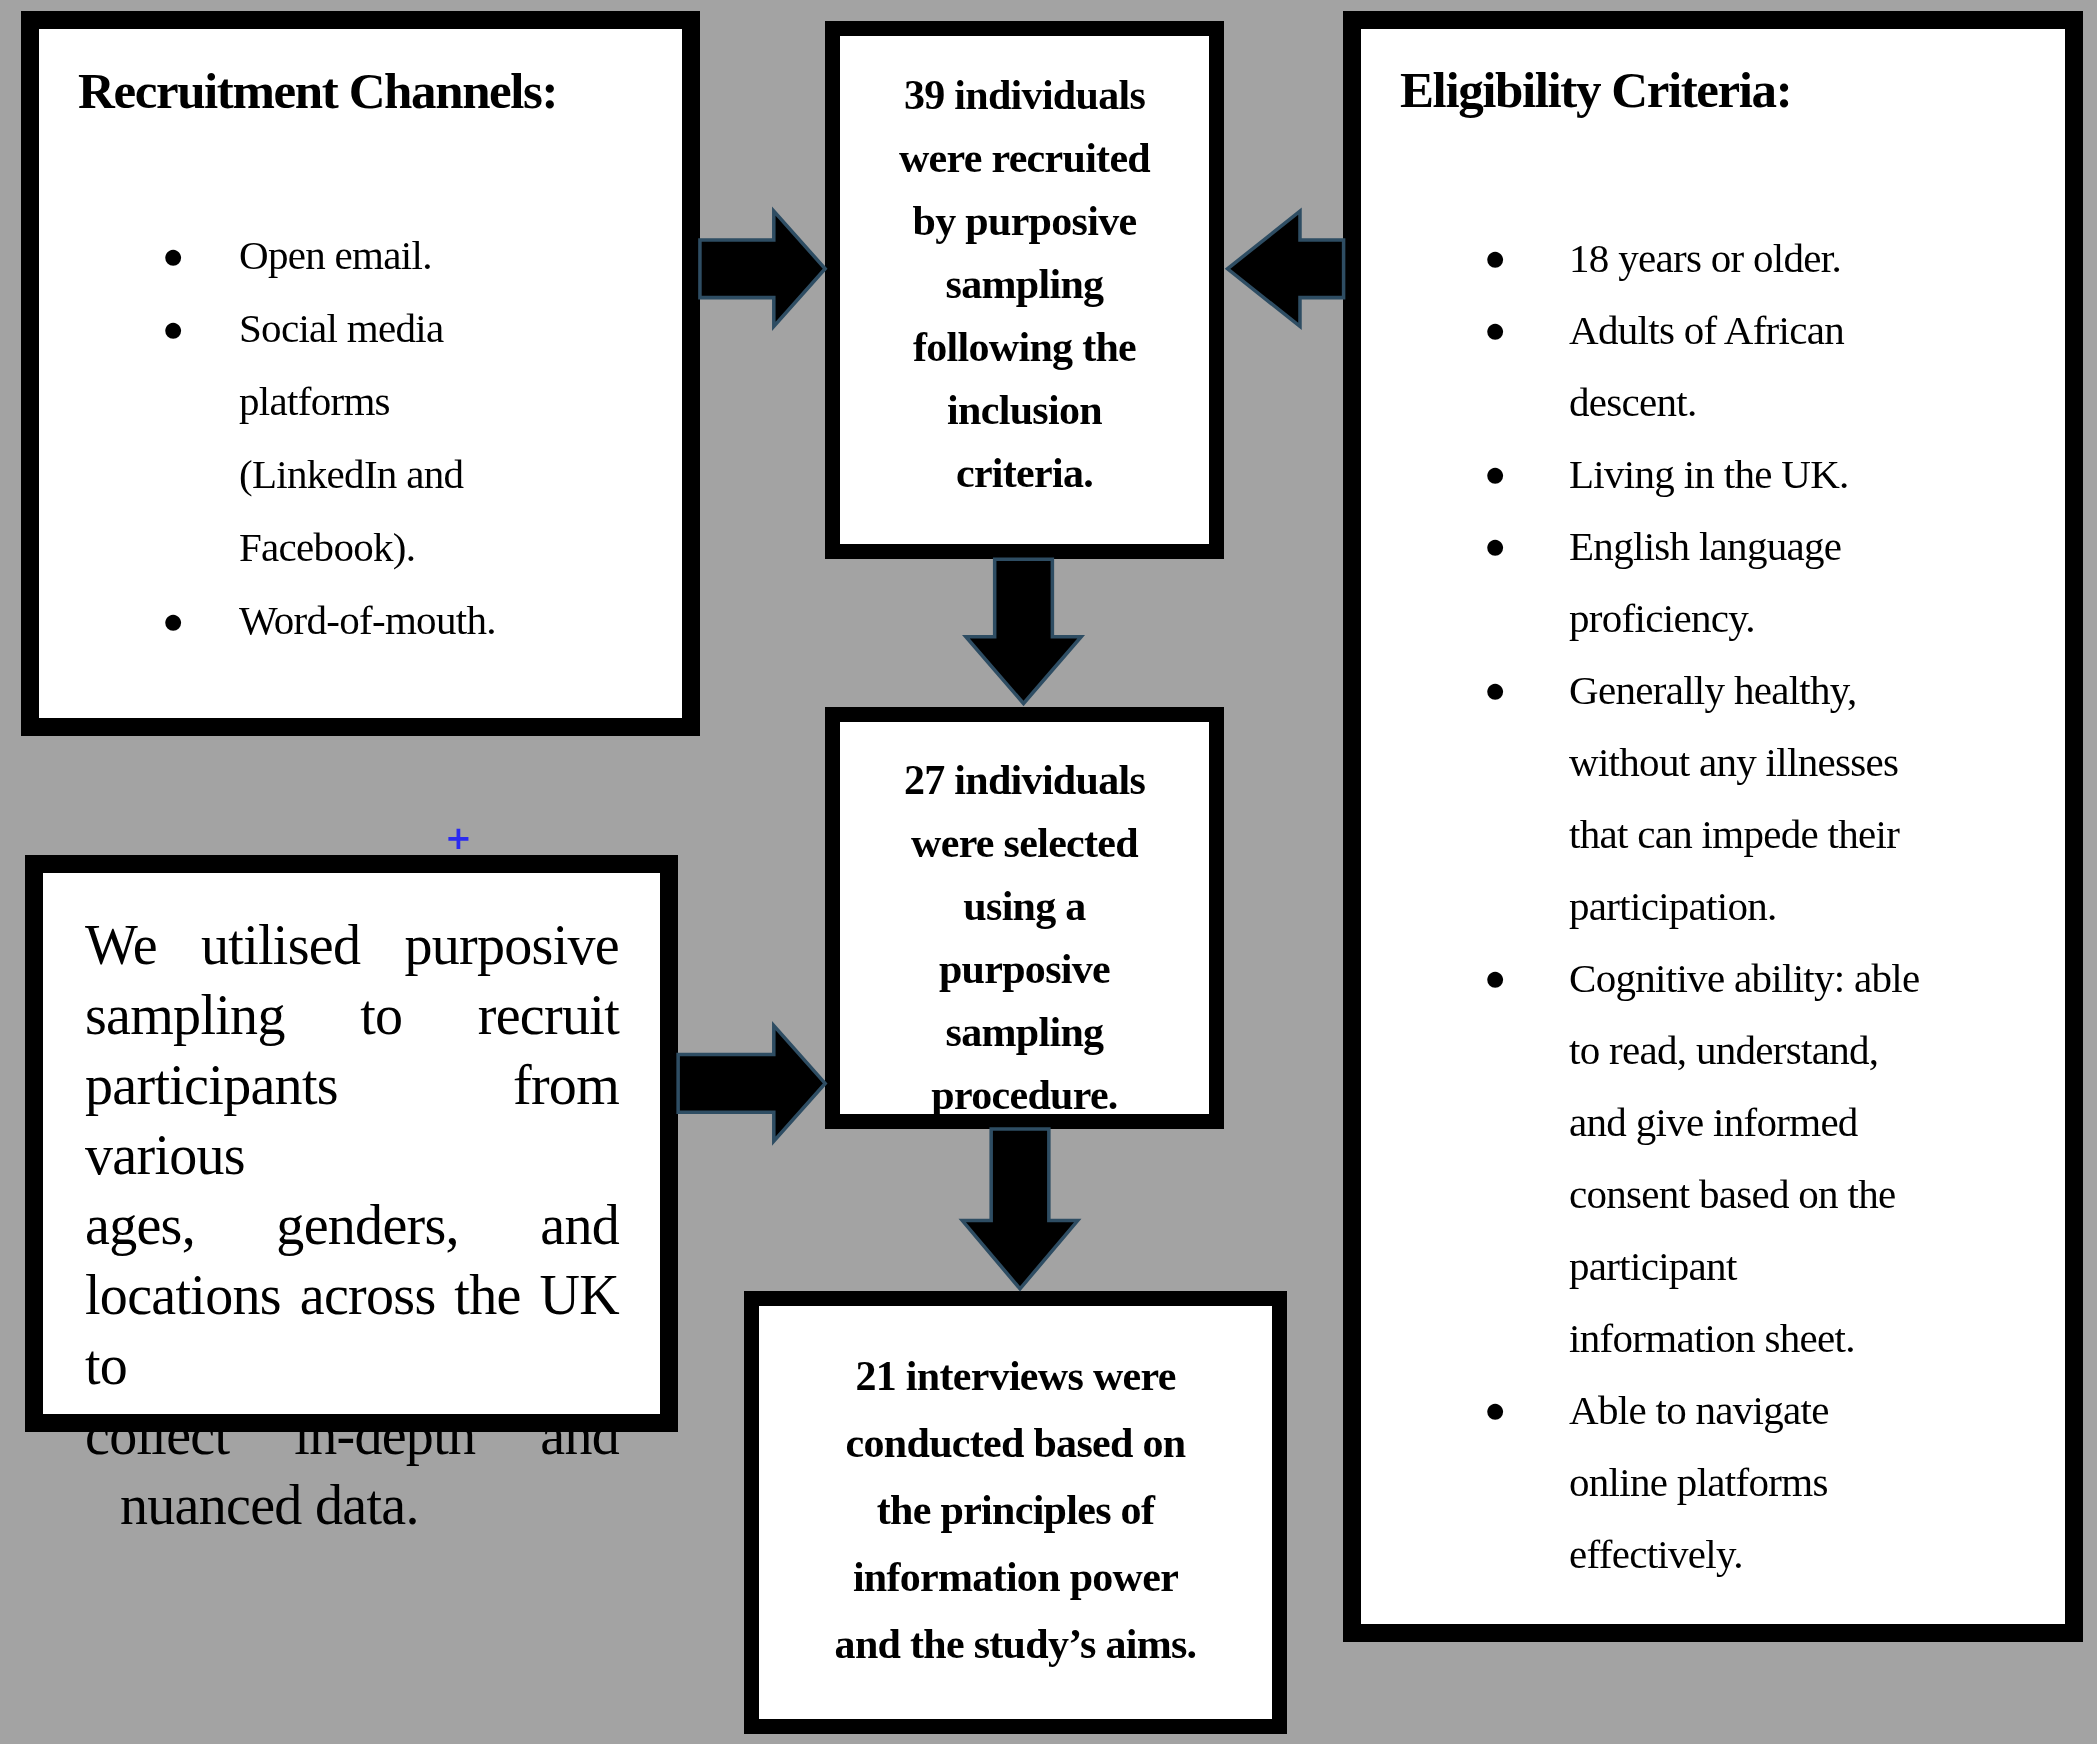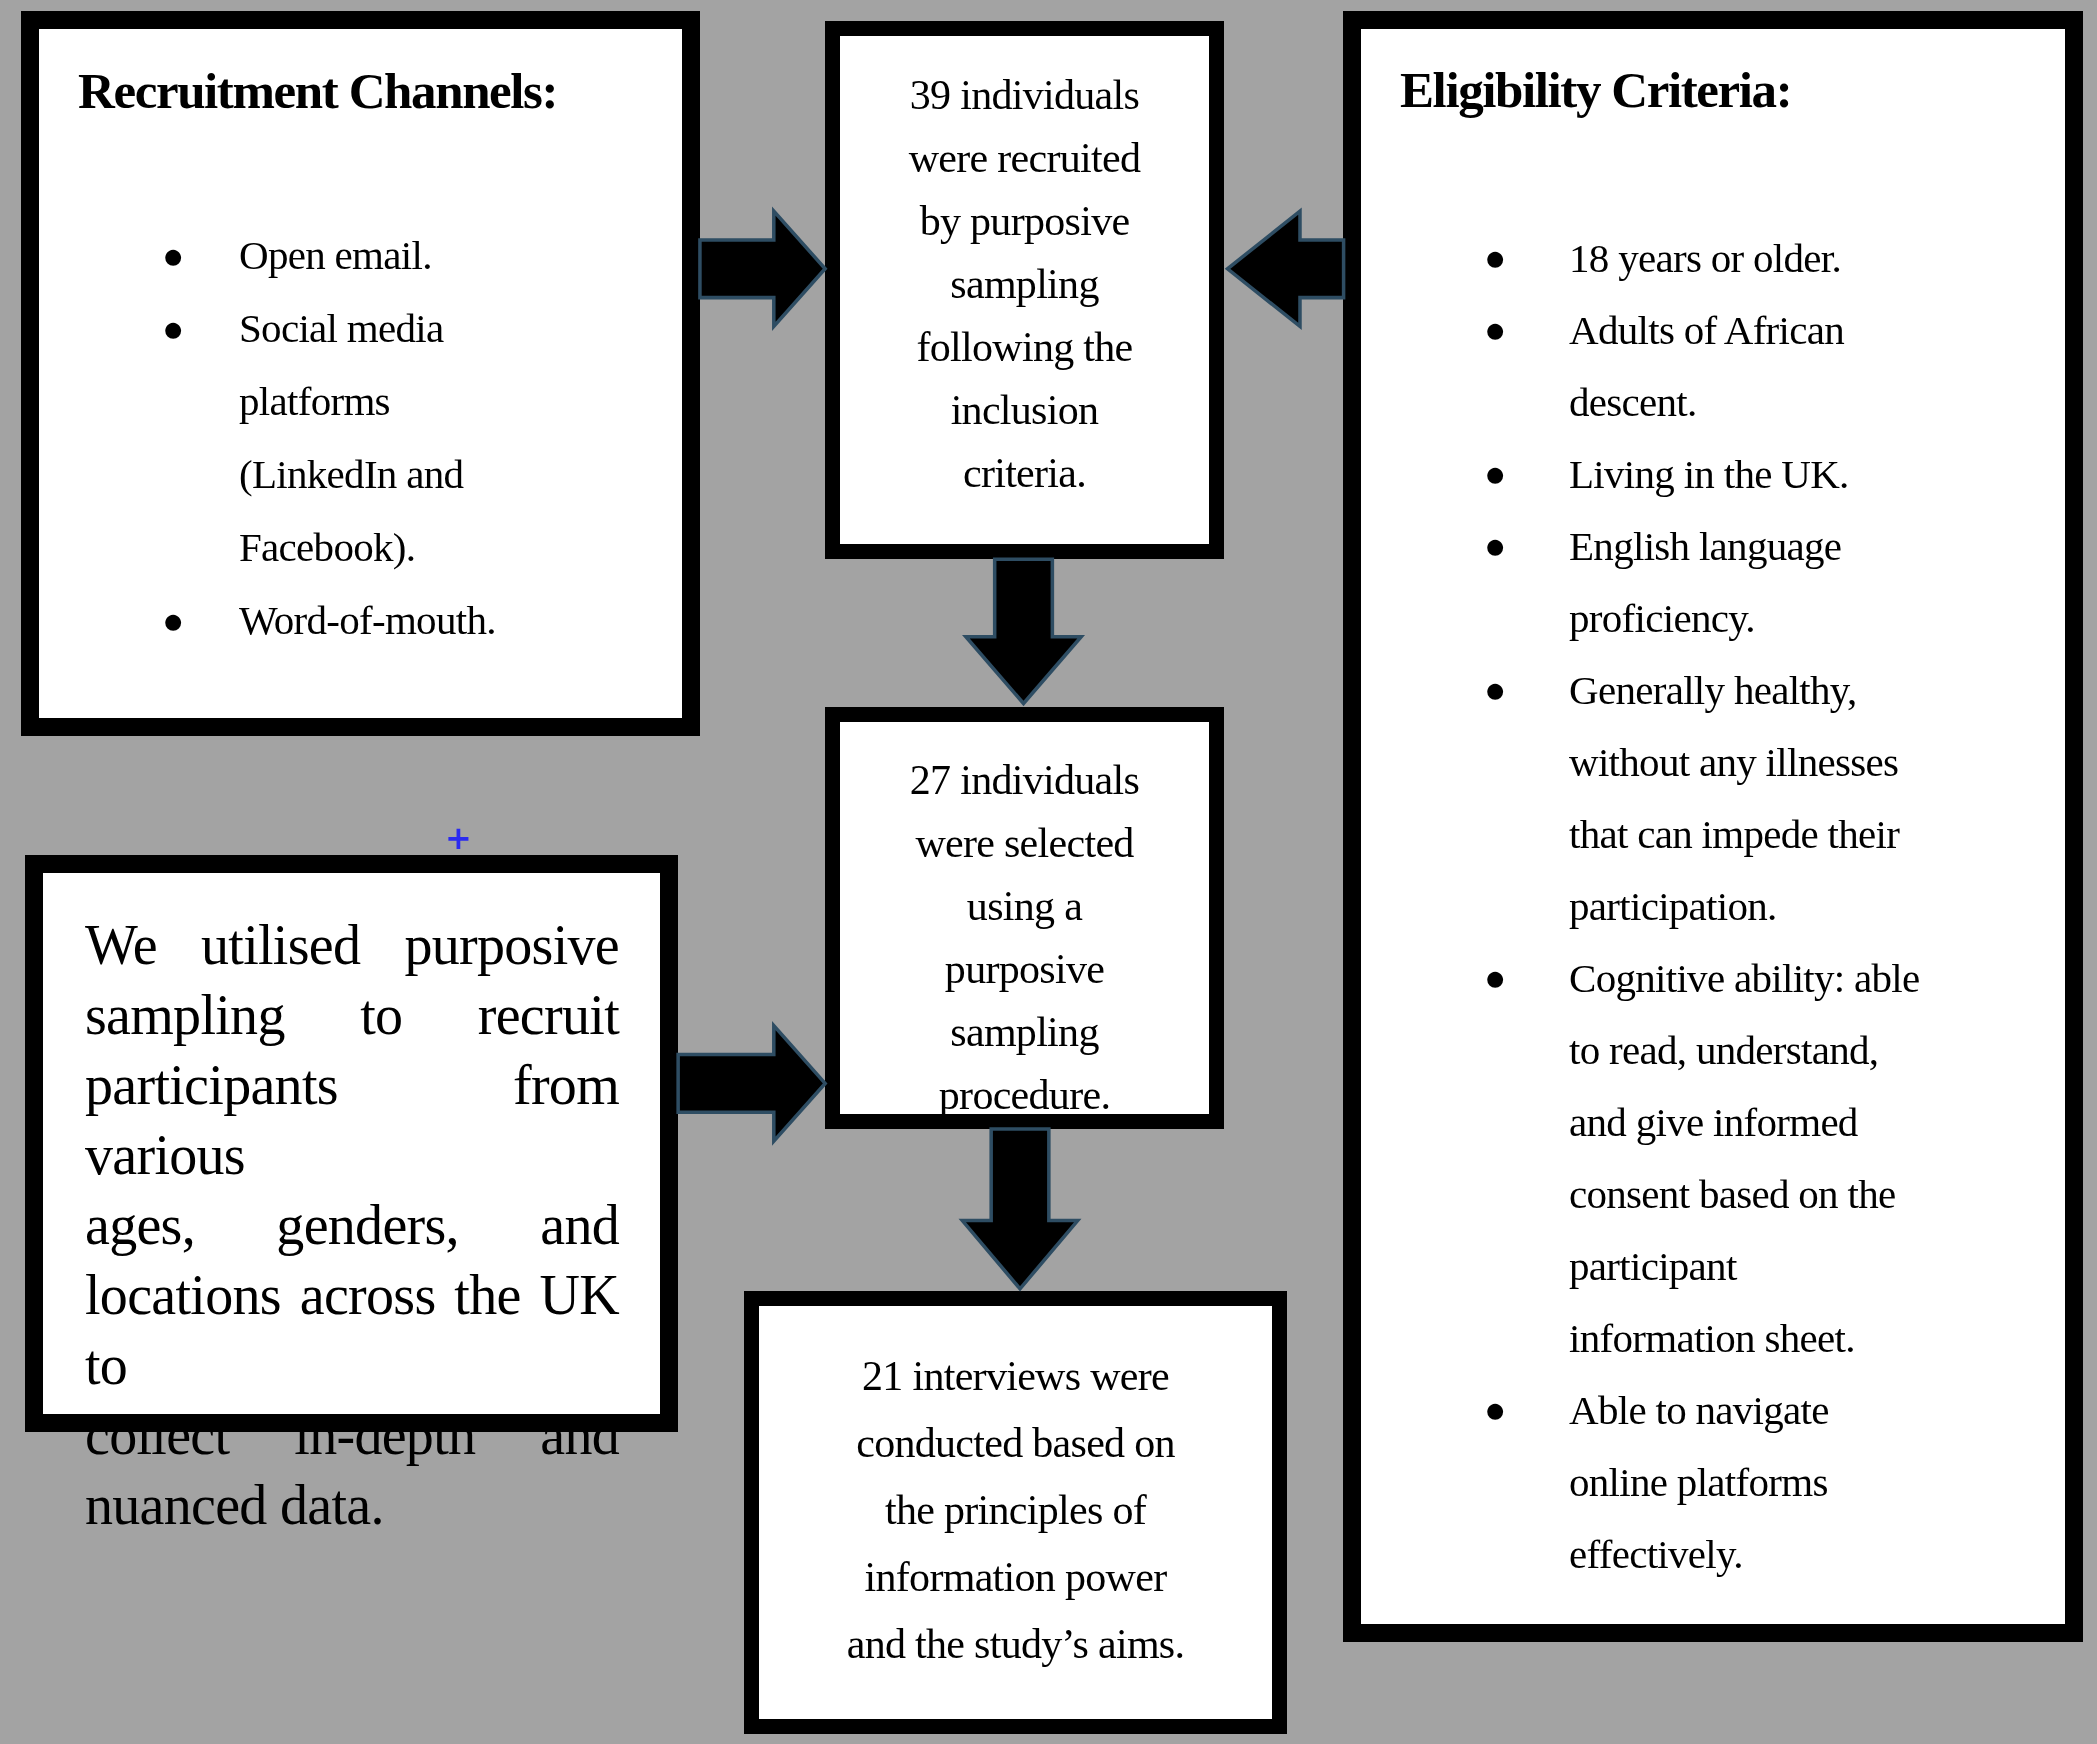--- a/index.html
+++ b/index.html
@@ -39,28 +39,28 @@
   .btxt{
     font-size:41px;line-height:73px;letter-spacing:-0.7px;
     white-space:pre-line;
   }
   
   .box-para{left:25px;top:855px;width:653px;height:577px;padding:37px 41px 0 42px;}
   .jline{
     font-size:56px;line-height:70px;letter-spacing:-0.7px;
     text-align:justify;text-align-last:justify;
   }
-  .jline:last-child{text-align-last:left;}
+  .jline:last-child{text-align-last:left;margin-left:35px;}
   
   .center-box{
     text-align:center;
     font-weight:bold;
   }
   .center-text{
-    font-size:42px;font-weight:normal;line-height:63px;
+    font-size:42px;font-weight:bold;line-height:63px;
     white-space:pre-line;letter-spacing:-0.7px;
   }
   .box-39{left:825px;top:21px;width:399px;height:538px;padding-top:28px;}
   .box-27{left:825px;top:707px;width:399px;height:422px;padding-top:27px;}
   .box-21{left:744px;top:1291px;width:543px;height:443px;padding-top:37px;text-align:center;}
   .box-21 .center-text{line-height:67px;}
   
   .box-elig{left:1343px;top:10.6px;width:740px;height:1631px;padding:28px 21px 0 39px;}
   .box-elig .bullet-list{margin-top:99px;padding-left:84px;}
   .box-elig .btxt{line-height:72px;margin-left:8px;}

